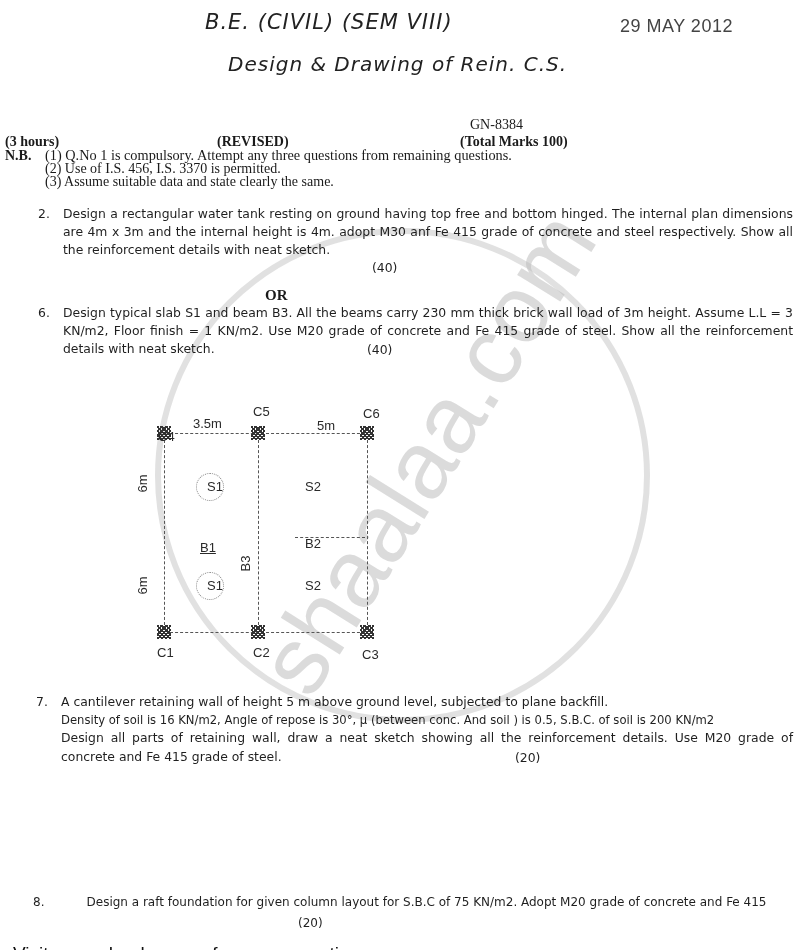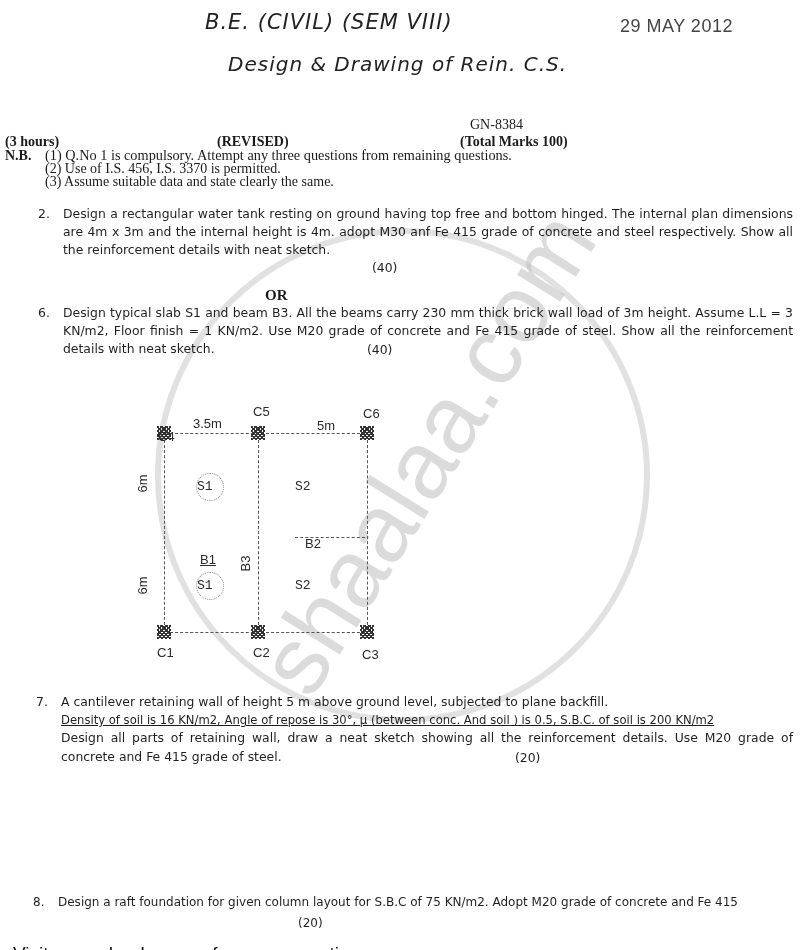--- a/index.html
+++ b/index.html
@@ -13,21 +13,21 @@
   .q .body { position: absolute; left: 25px; right: 0; text-align: justify; }
   .marks { font-family: "DejaVu Sans", sans-serif; font-size: 12.4px; color: #1f1f1f; }
   .watermark-ring { position: absolute; border-radius: 50%; border: 6px solid rgba(200,200,200,0.55); box-sizing: border-box; }
   .watermark-text { position: absolute; font-family: "Liberation Sans", sans-serif; color: rgba(190,190,190,0.55); font-size: 96px; transform: rotate(-58deg); transform-origin: center; white-space: nowrap; }
   .diag-label { font-family: "Liberation Sans", sans-serif; font-size: 13px; color: #2a2a2a; position: absolute; }
   .col { position: absolute; width: 14px; height: 14px; background:
       repeating-linear-gradient(45deg, #333 0 1.5px, transparent 1.5px 3px),
       repeating-linear-gradient(-45deg, #333 0 1.5px, transparent 1.5px 3px); }
   .hline { position: absolute; height: 0; border-top: 1px dashed #555; }
   .vline { position: absolute; width: 0; border-left: 1px dashed #555; }
-  .slab-tag { position: absolute; font-family: Liberation Mono, monospace; font-size: 13px; color: #2a2a2a; border: 1px dotted #888; border-radius: 50%; width: 26px; height: 26px; line-height: 26px; text-align: left; }
+  .slab-tag { position: absolute; font-family: Liberation Sans, sans-serif; font-size: 13px; color: #2a2a2a; border: 1px dotted #888; border-radius: 50%; width: 26px; height: 26px; line-height: 26px; text-align: right; }
   .footer { font-family: "Liberation Sans", sans-serif; font-size: 19px; color: #111; }
 </style>
 </head>
 <body>
 
 <div class="watermark-ring" style="left:155px; top:228px; width:495px; height:495px;"></div>
 <div class="watermark-text" style="left:170px; top:425px; width:480px; text-align:center;">shaalaa.com</div>
 
 <div class="abs hand" style="left:205px; top:10px; font-size:21px;">B.E. (CIVIL) (SEM VIII)</div>
 <div class="abs sans" style="left:620px; top:16px; font-size:18px; color:#444; letter-spacing:0.5px;">29 MAY 2012</div>
@@ -83,34 +83,34 @@
   <div class="diag-label" style="left:193px; top:416px;">3.5m</div>
   <div class="diag-label" style="left:317px; top:418px;">5m</div>
   <div class="diag-label" style="left:133px; top:476px; transform:rotate(-90deg);">6m</div>
   <div class="diag-label" style="left:133px; top:578px; transform:rotate(-90deg);">6m</div>
 
   <div class="slab-tag" style="left:196px; top:473px;">S1</div>
   <div class="slab-tag" style="left:294px; top:473px; border-color:transparent;">S2</div>
   <div class="slab-tag" style="left:196px; top:572px;">S1</div>
   <div class="slab-tag" style="left:294px; top:572px; border-color:transparent;">S2</div>
 
-  <div class="diag-label" style="left:200px; top:552px;text-decoration:underline;">B1</div>
+  <div class="diag-label" style="left:200px; top:540px;text-decoration:underline;">B1</div>
   <div class="diag-label" style="left:305px; top:536px;">B2</div>
   <div class="diag-label" style="left:238px; top:556px; transform:rotate(-90deg);">B3</div>
 </div>
 
 <div class="abs q" style="left:36px; top:693px; width:757px; height:80px;">
   <span class="num">7.</span>
   <div class="body" style="text-align:left;">
     <div>A cantilever retaining wall of height  5 m above ground level, subjected to plane backfill.</div>
-    <div style="font-size:11.6px;text-decoration:underline;">Density of soil is 16 KN/m2, Angle of repose is 30°, μ (between conc. And soil ) is 0.5, S.B.C. of soil is 200 KN/m2</div>
+    <div style="font-size:11.6px;">Density of soil is 16 KN/m2, Angle of repose is 30°, μ (between conc. And soil ) is 0.5, S.B.C. of soil is 200 KN/m2</div>
     <div style="text-align:justify;">Design all parts of retaining wall, draw a neat sketch showing all the reinforcement details. Use M20 grade of concrete and Fe 415 grade of steel.</div>
   </div>
 </div>
 <div class="abs marks" style="left:515px; top:750px;">(20)</div>
 
 <div class="abs q" style="left:33px; top:893px; width:762px; height:22px; font-size:12px;">
   <span class="num">8.</span>
-  <span class="body" style="white-space:nowrap; text-align:left;">Design a raft foundation for given column layout for S.B.C of 75 KN/m2. Adopt M20 grade of concrete and Fe 415</span>
+  <span class="body" style="white-space:nowrap; text-align:center;">Design a raft foundation for given column layout for S.B.C of 75 KN/m2. Adopt M20 grade of concrete and Fe 415</span>
 </div>
 
 <div class="abs footer" style="left:13px; top:911px;margin-top:32px;">Visit www.shaalaa.com for more question papers</div>
 <div class="abs marks" style="left:298px; top:916px; font-size:12px;">(20)</div>
 
 </body></html>

